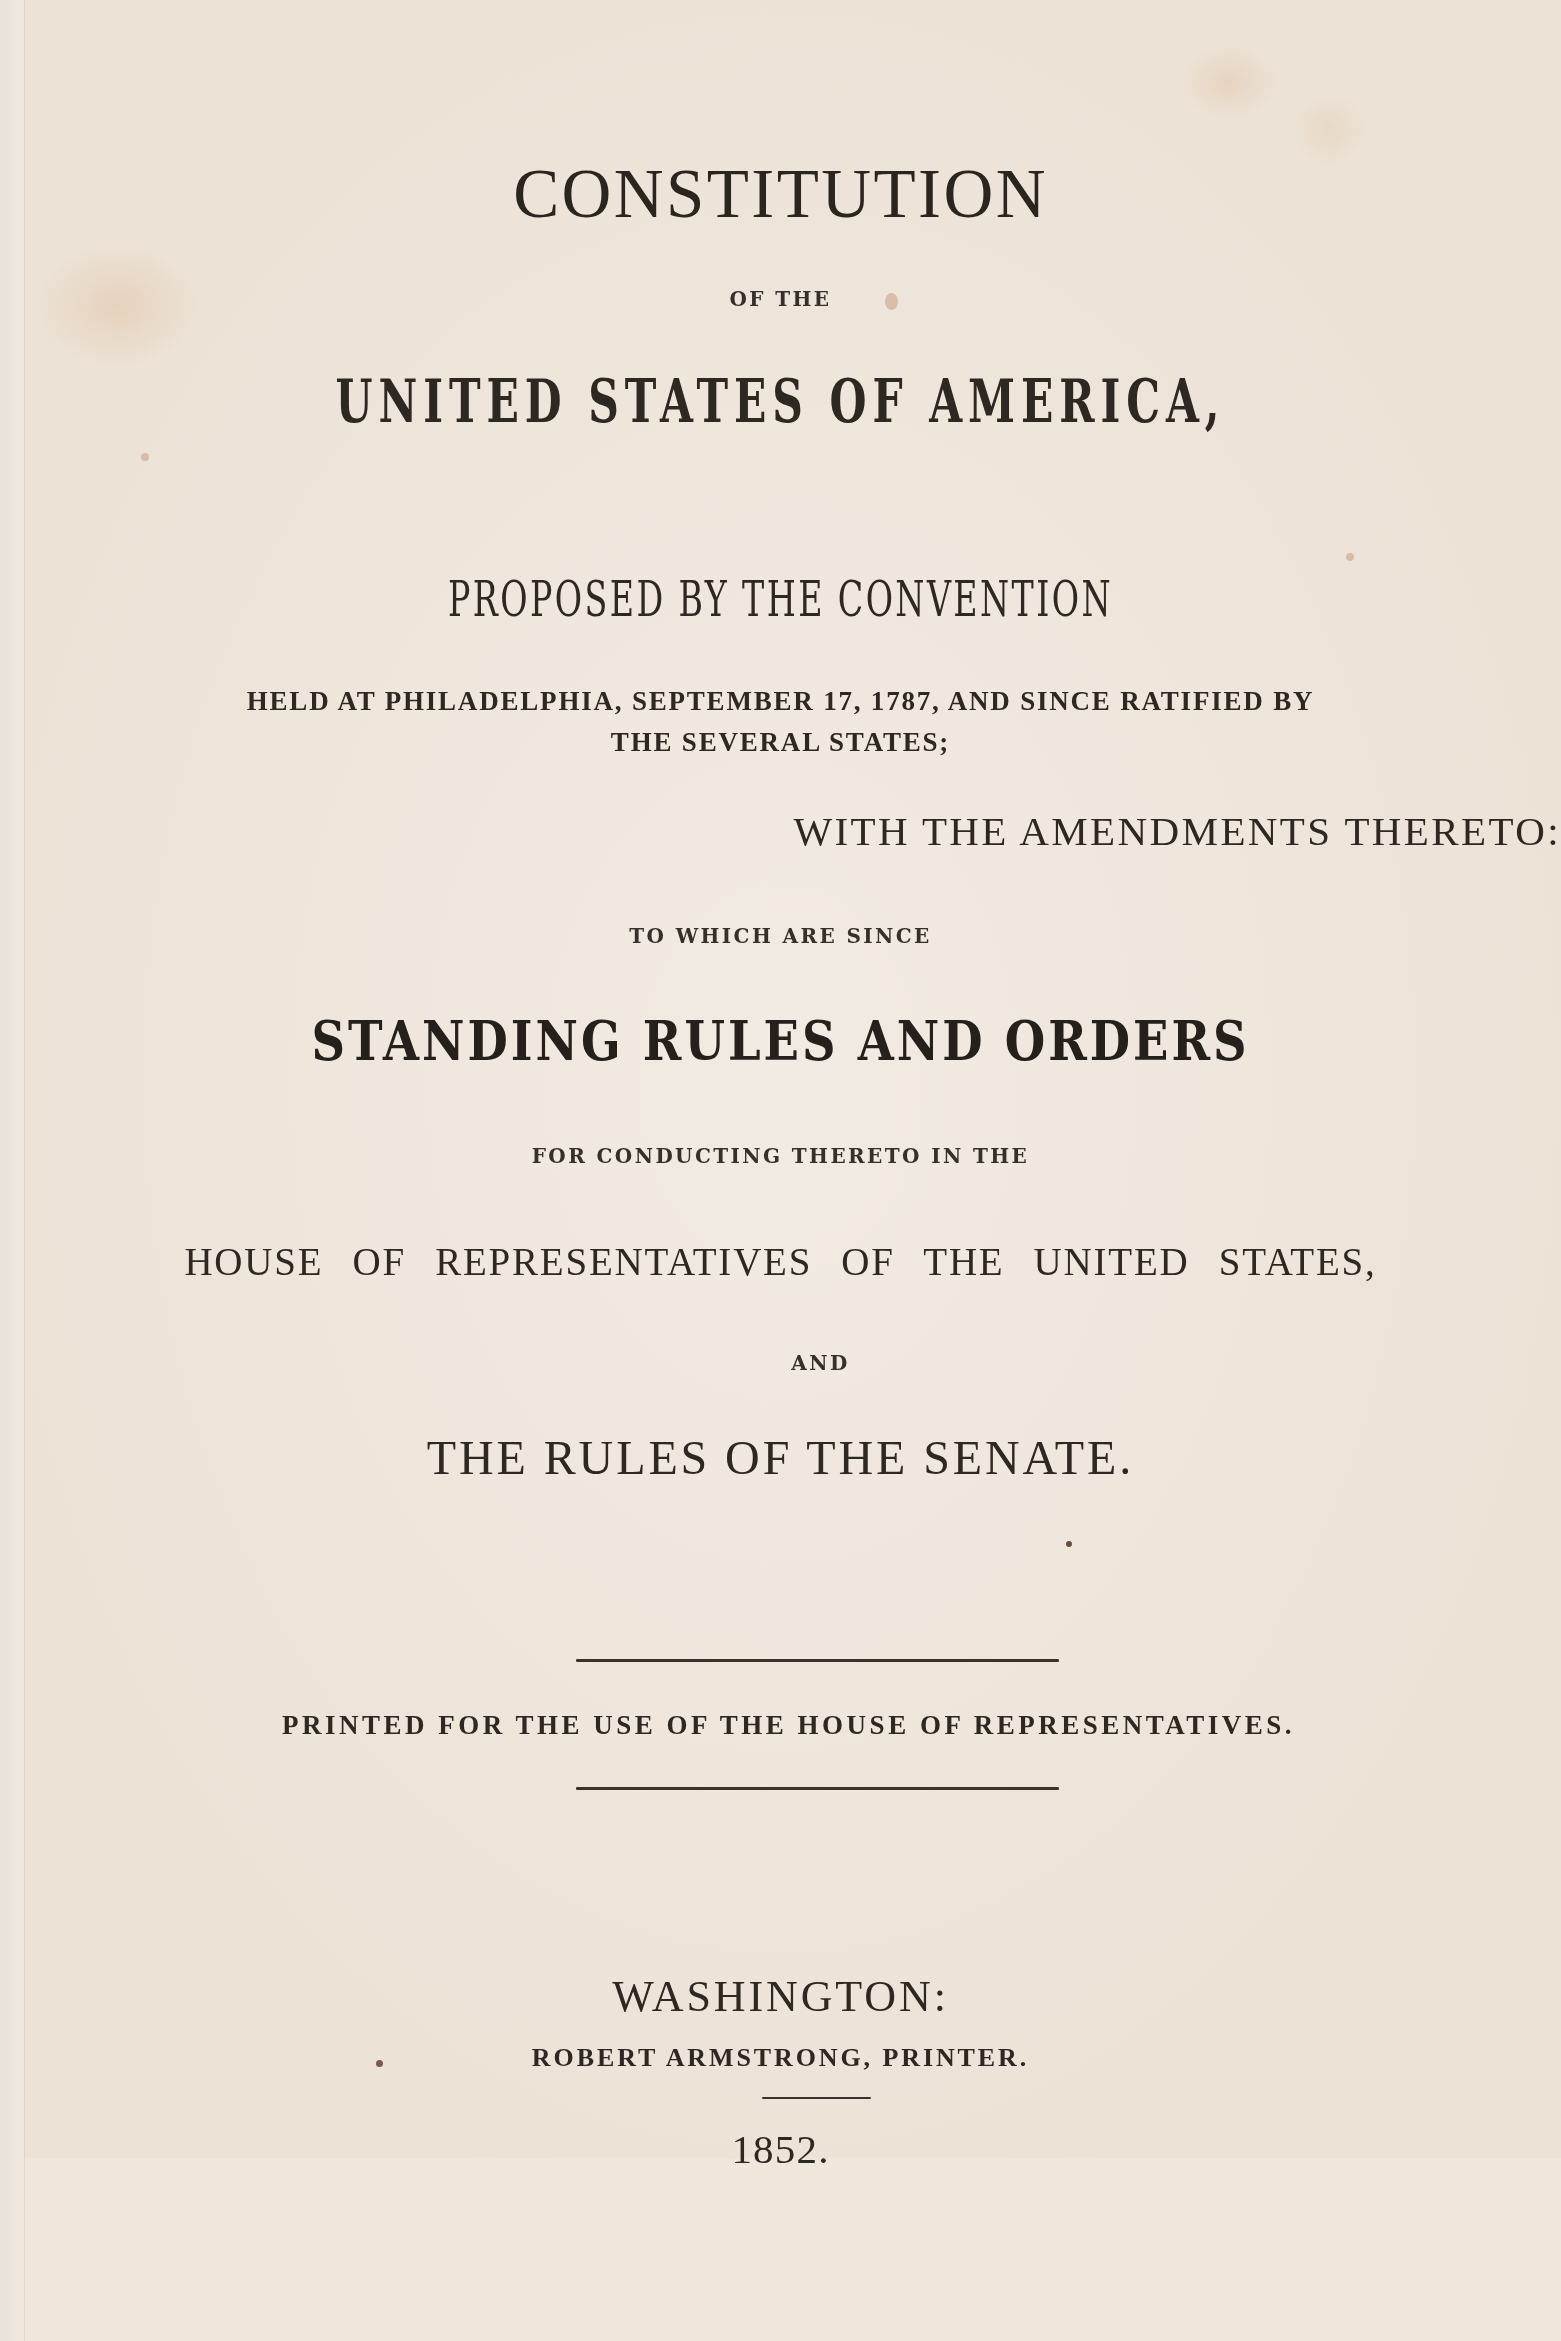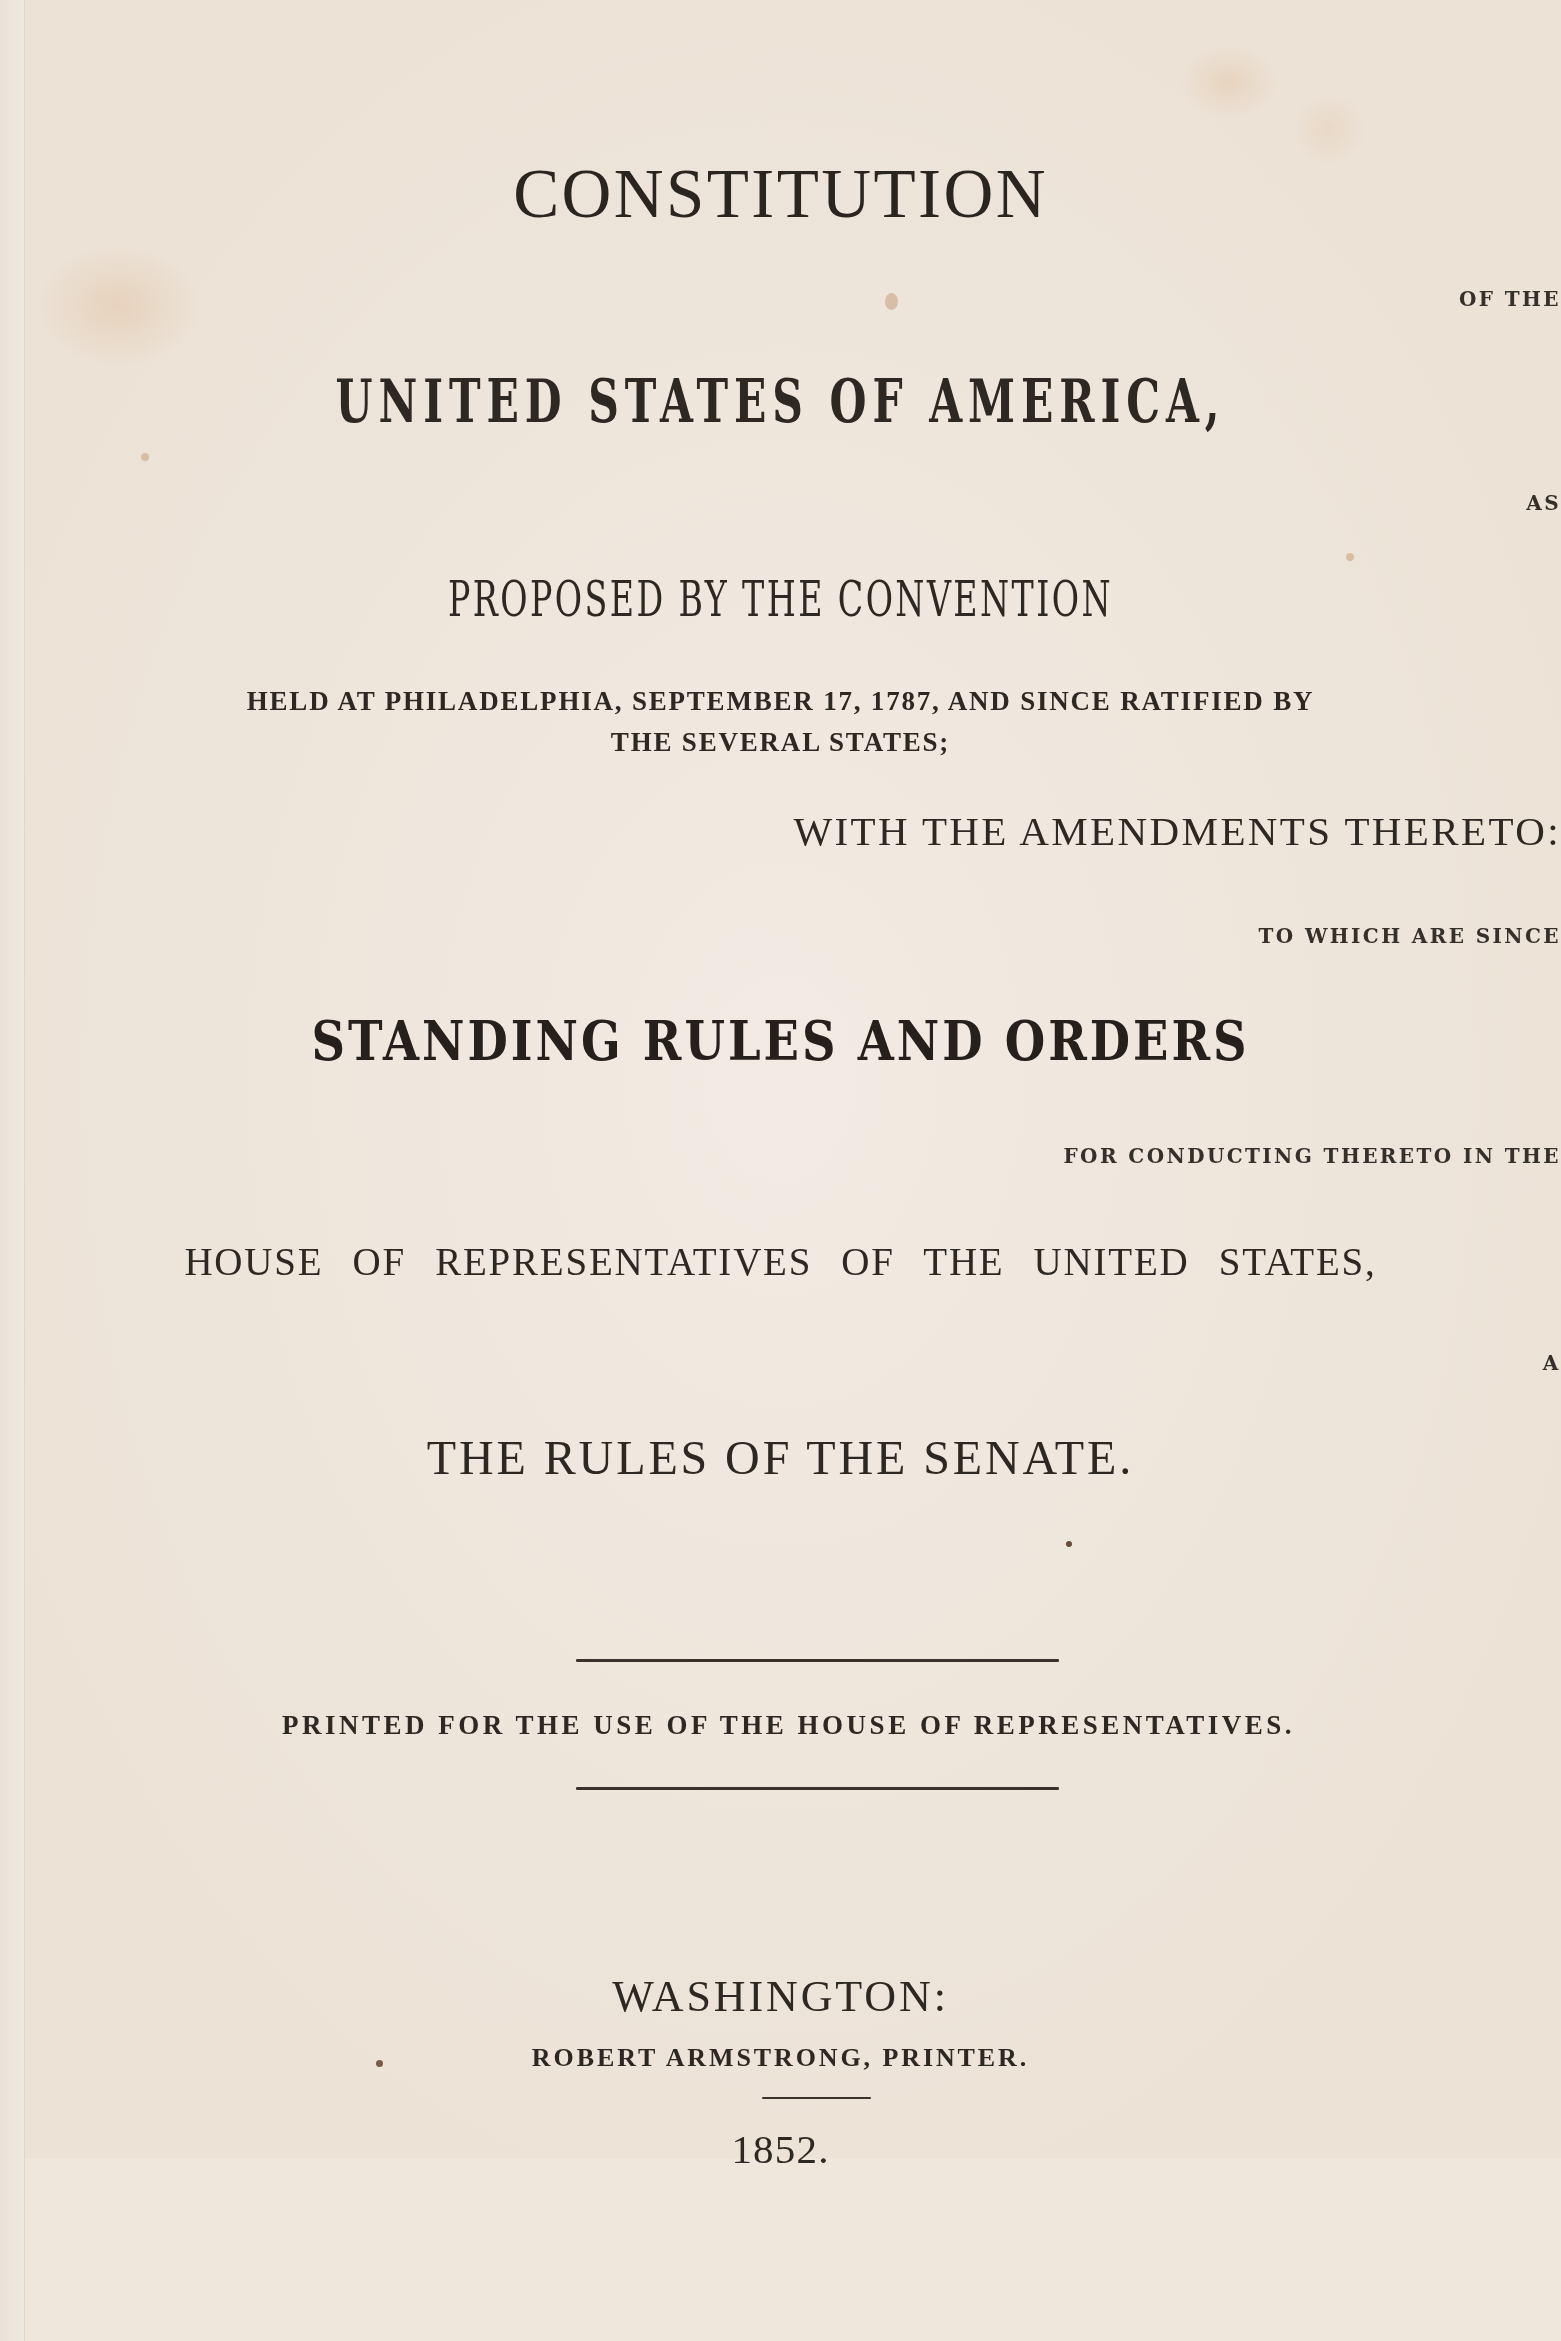--- a/index.html
+++ b/index.html
@@ -20,21 +20,21 @@
   .spine {
     position: absolute; left: 0; top: 0; width: 23.5px; height: 2342px;
     background: linear-gradient(to right, #e9e2d8, #efe8df);
     border-right: 1.2px solid #e2d5c6;
   }
   .line {
     position: absolute; left: 0; width: 1561px; text-align: center;
     white-space: nowrap; line-height: 1;
   }
   .title { font-family: "Liberation Serif", serif; font-size: 69px; top: 160px; letter-spacing: 2.4px; color: #2b2520; }
-  .small { font-family: "DejaVu Serif", serif; font-weight: bold; font-size: 20px; letter-spacing: 2.4px; color: #35302a; text-align: right; }
+  .small { font-family: "DejaVu Serif", serif; font-weight: bold; font-size: 20px; letter-spacing: 2.4px; color: #35302a; }
   .cond { font-family: "DejaVu Serif", serif; font-weight: bold; transform: scaleX(0.72); transform-origin: center; }
   .united { font-size: 59px; top: 372px; letter-spacing: 8.2px; }
   .proposed { font-family: "DejaVu Serif", serif; font-size: 49px; top: 575px; transform: scaleX(0.68); letter-spacing: 3.5px; color: #2e2822; }
   .held { font-family: "Liberation Serif", serif; font-weight: bold; font-size: 27px; letter-spacing: 1.8px; }
   .amend { font-family: "Liberation Serif", serif; font-size: 41px; top: 811px; letter-spacing: 2.4px; text-align: right; }
   .standing { font-family: "DejaVu Serif", serif; font-weight: bold; font-size: 54px; top: 1014px; letter-spacing: 3.5px; transform: scaleX(0.86); color: #25201b; }
   .house { font-family: "Liberation Serif", serif; font-size: 39px; top: 1242px; word-spacing: 17.6px; letter-spacing: 1.8px; }
   .senate { font-family: "Liberation Serif", serif; font-size: 48px; top: 1434px; letter-spacing: 2.9px; }
   .printed { font-family: "Liberation Serif", serif; font-weight: bold; font-size: 27px; top: 1712px; letter-spacing: 3.5px; padding-left: 8px; }
   .washington { font-family: "Liberation Serif", serif; font-size: 44px; top: 1975px; letter-spacing: 2.9px; }
@@ -51,21 +51,20 @@
 
   <div class="speck" style="left:376px;top:2060px;width:7px;height:7px;background:#7a5a45;"></div>
   <div class="speck" style="left:1066px;top:1541px;width:5.9px;height:5.9px;background:#6a4c3a;"></div>
   <div class="speck" style="left:885px;top:293px;width:13px;height:16.5px;opacity:0.6;"></div>
   <div class="speck" style="left:1346px;top:553px;width:8.2px;height:8.2px;opacity:0.6;"></div>
   <div class="speck" style="left:141px;top:453px;width:8.2px;height:8.2px;opacity:0.6;"></div>
 
   <div class="line title">CONSTITUTION</div>
   <div class="line small" style="top:289px;">OF THE</div>
   <div class="line cond united">UNITED STATES OF AMERICA,</div>
-  <div class="line small" style="top:493px;">AS</div>
   <div class="line proposed">PROPOSED BY THE CONVENTION</div>
   <div class="line held" style="top:688px;">HELD AT PHILADELPHIA, SEPTEMBER 17, 1787, AND SINCE RATIFIED BY</div>
   <div class="line held" style="top:729px;">THE SEVERAL STATES;</div>
   <div class="line amend">WITH THE AMENDMENTS THERETO:</div>
   <div class="line small" style="top:926px;">TO WHICH ARE SINCE</div>
   <div class="line standing">STANDING RULES AND ORDERS</div>
   <div class="line small" style="top:1146px;">FOR CONDUCTING THERETO IN THE</div>
   <div class="line house">HOUSE OF REPRESENTATIVES OF THE UNITED STATES,</div>
   <div class="line small" style="top:1353px;margin-left:40px;">AND</div>
   <div class="line senate">THE RULES OF THE SENATE.</div>

